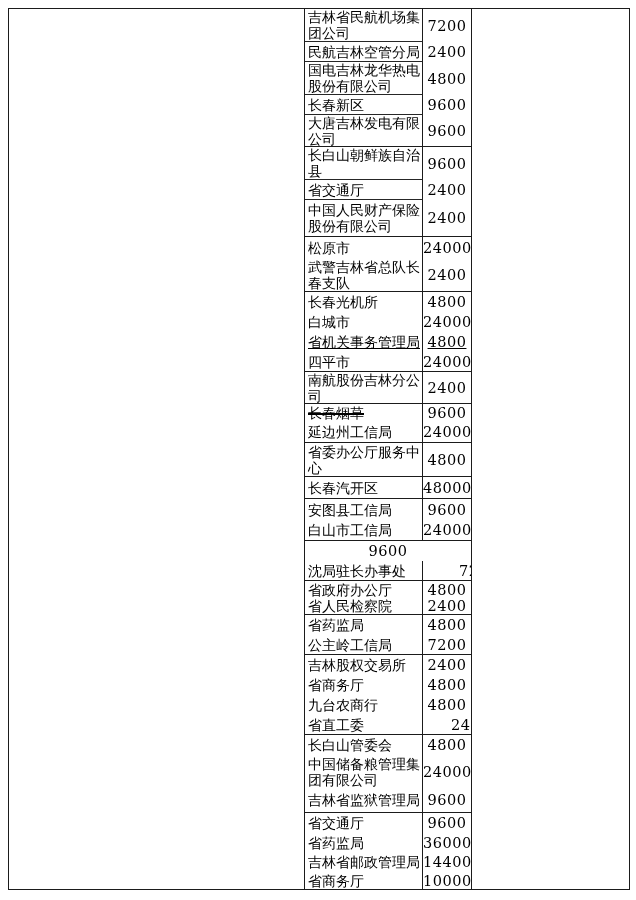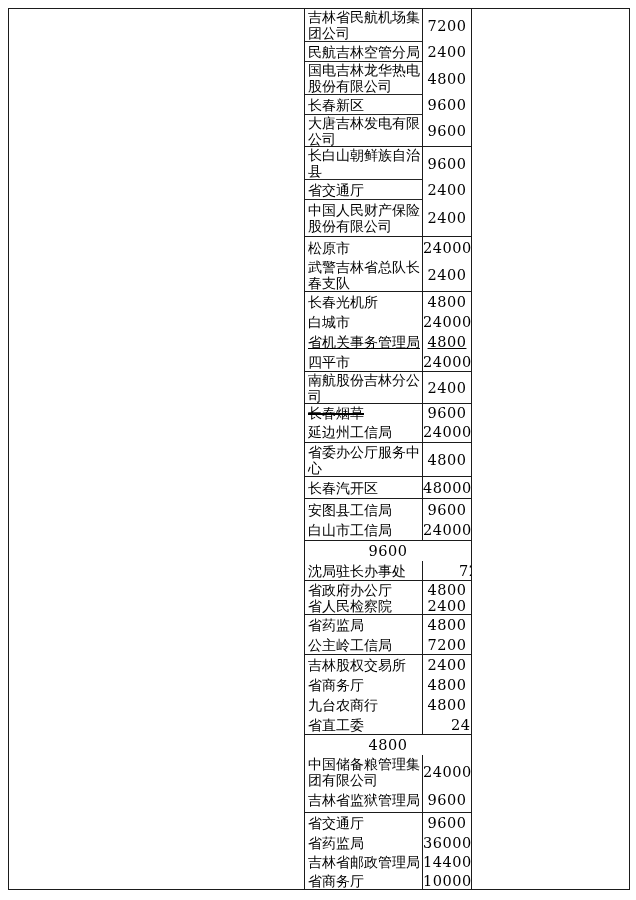--- a/index.html
+++ b/index.html
@@ -250,20 +250,23 @@
           </div>
           <div class="row" style="height: 19px; gap: 28px;">
             <div class="ncell">
               <span>省直工委</span>
             </div>
             <div class="vcell">2400</div>
           </div>
         </div>
         <div class="group">
           <div class="row" style="height: 20px;">
+            <div class="ncell">
+              <span>长白山管委会</span>
+            </div>
             <div class="vcell">4800</div>
           </div>
           <div class="row" style="height: 33px;">
             <div class="ncell">
               <span>中国储备粮管理集团有限公司</span>
             </div>
             <div class="vcell">24000</div>
           </div>
           <div class="row" style="height: 24px;">
             <div class="ncell">

